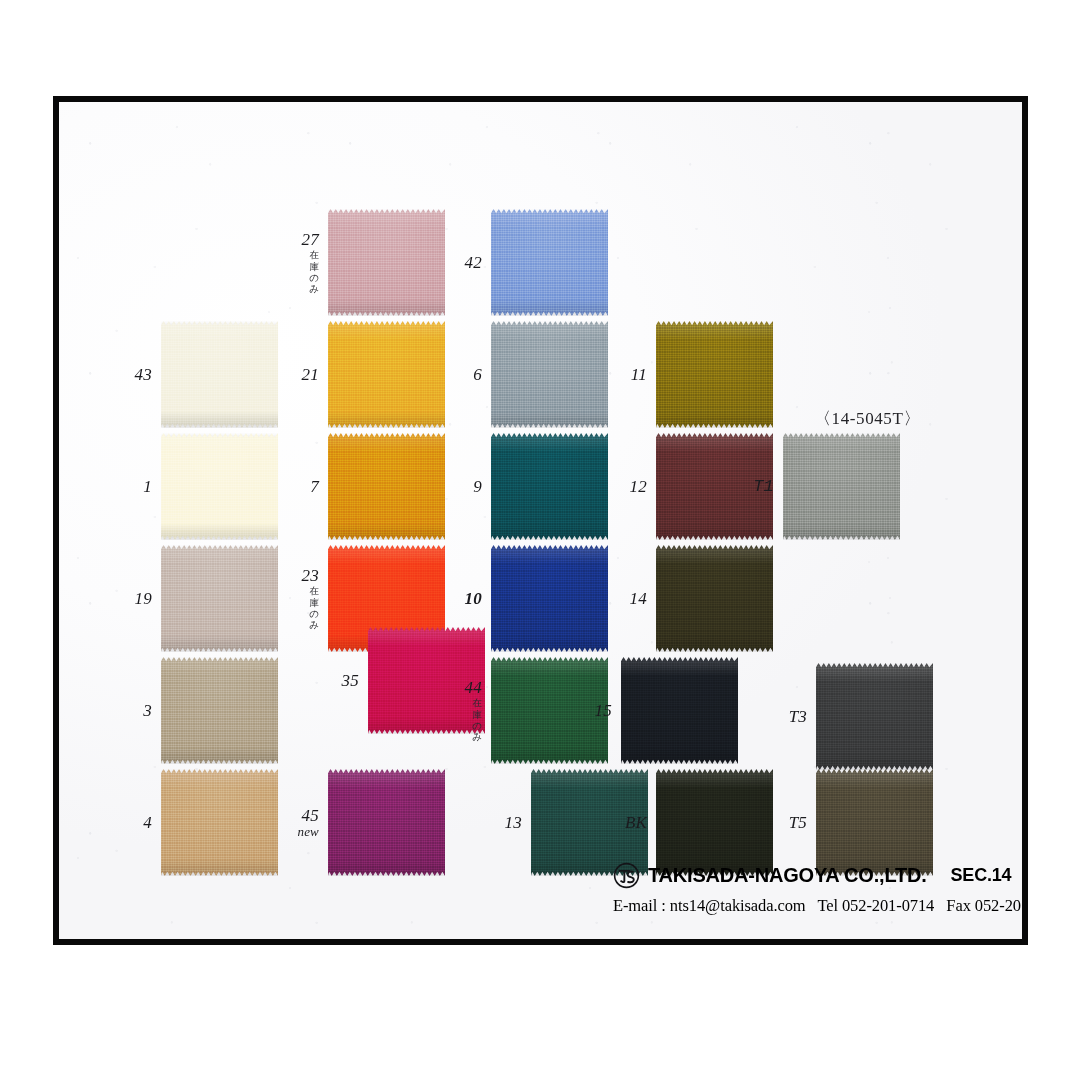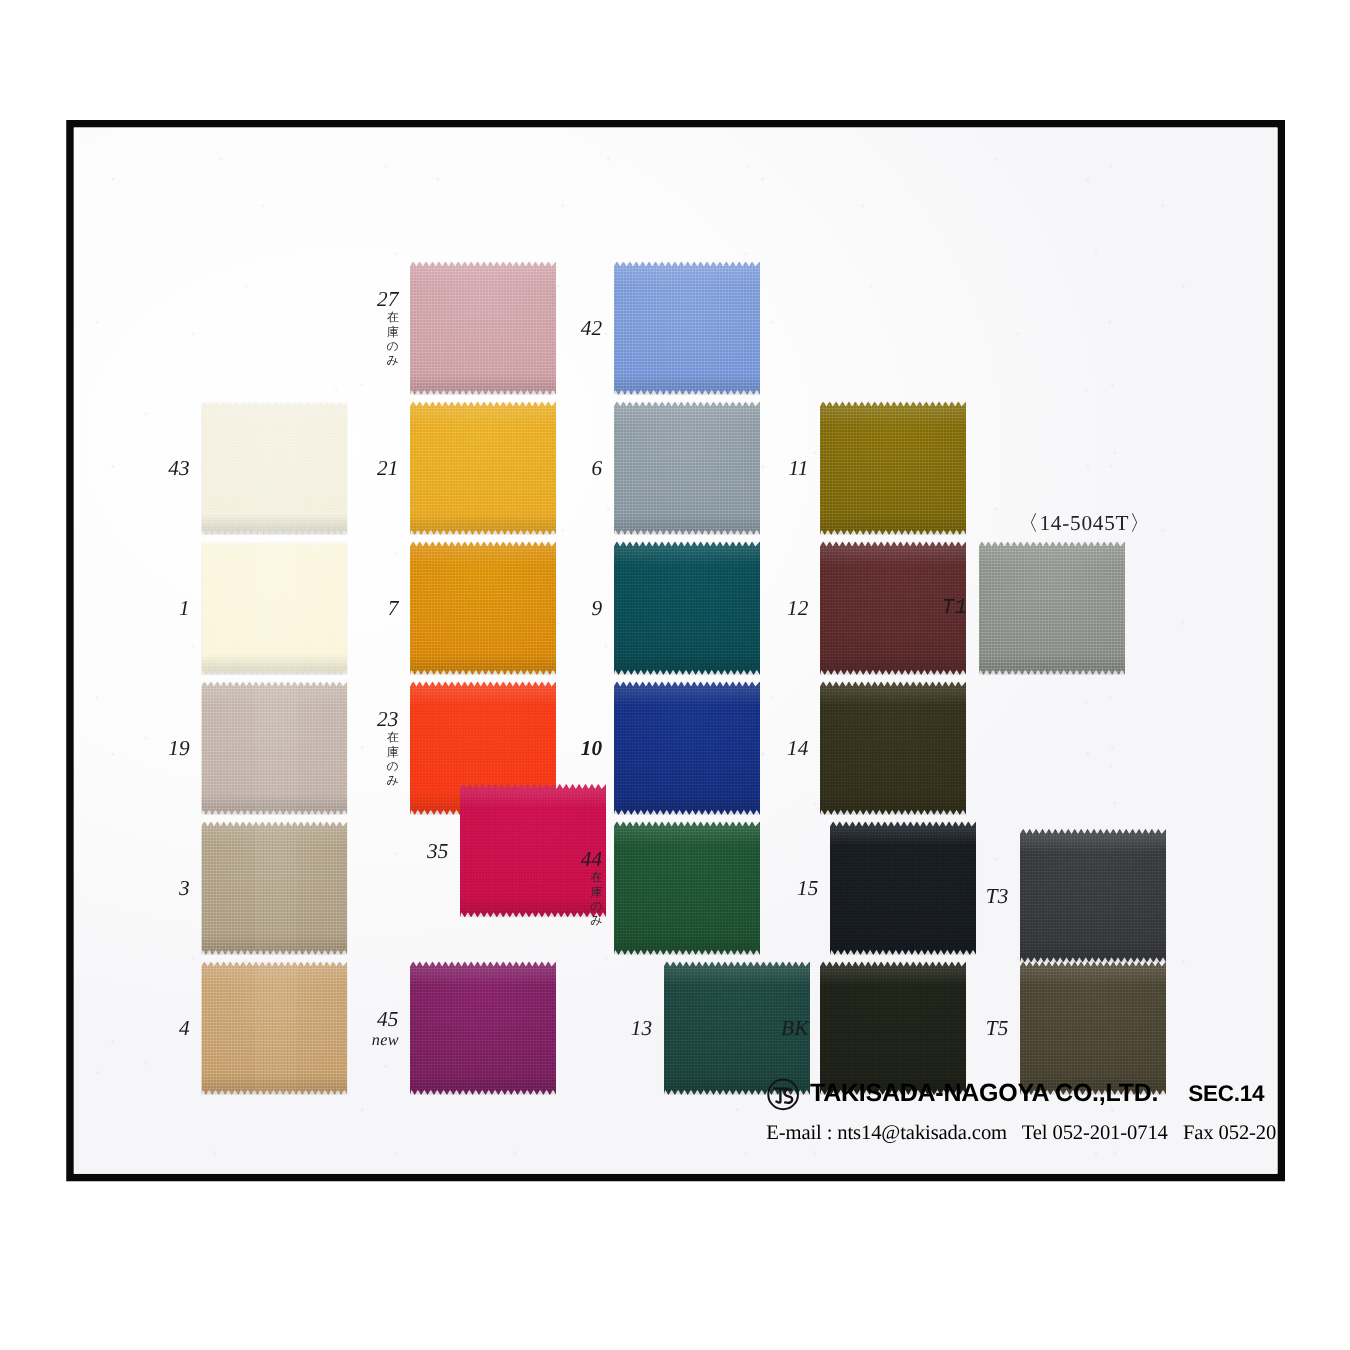--- a/index.html
+++ b/index.html
@@ -402,21 +402,21 @@
 
     <div class="swatch-cell" style="left:597px; top:443px;">
       <div class="swatch-label">
         <span class="code">14</span>
       </div>
       <div class="swatch">
         <div class="body" style="background:#33301c"></div>
       </div>
     </div>
 
-    <div class="swatch-cell" style="left:605px; top:555px;">
+    <div class="swatch-cell" style="left:562px; top:555px;">
       <div class="swatch-label">
         <span class="code">15</span>
       </div>
       <div class="swatch">
         <div class="body" style="background:#171b21"></div>
       </div>
     </div>
 
     <div class="swatch-cell" style="left:597px; top:667px;">
       <div class="swatch-label">

